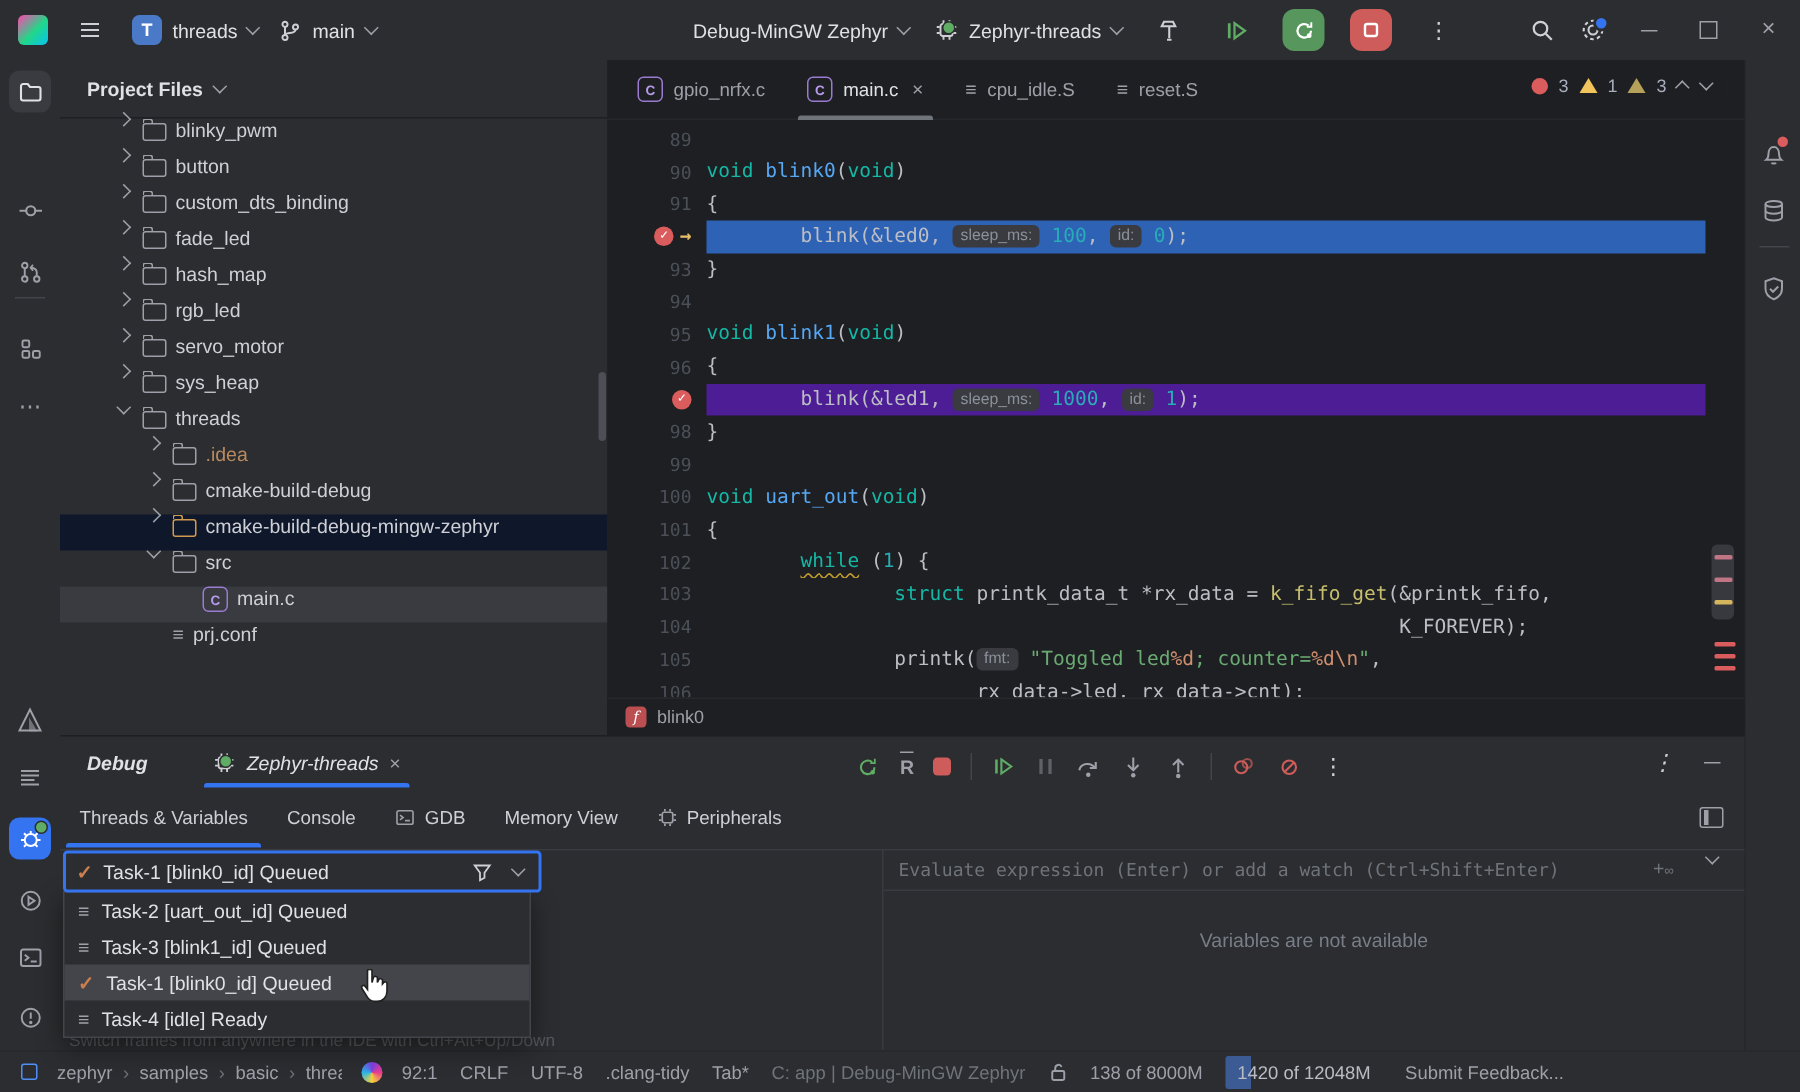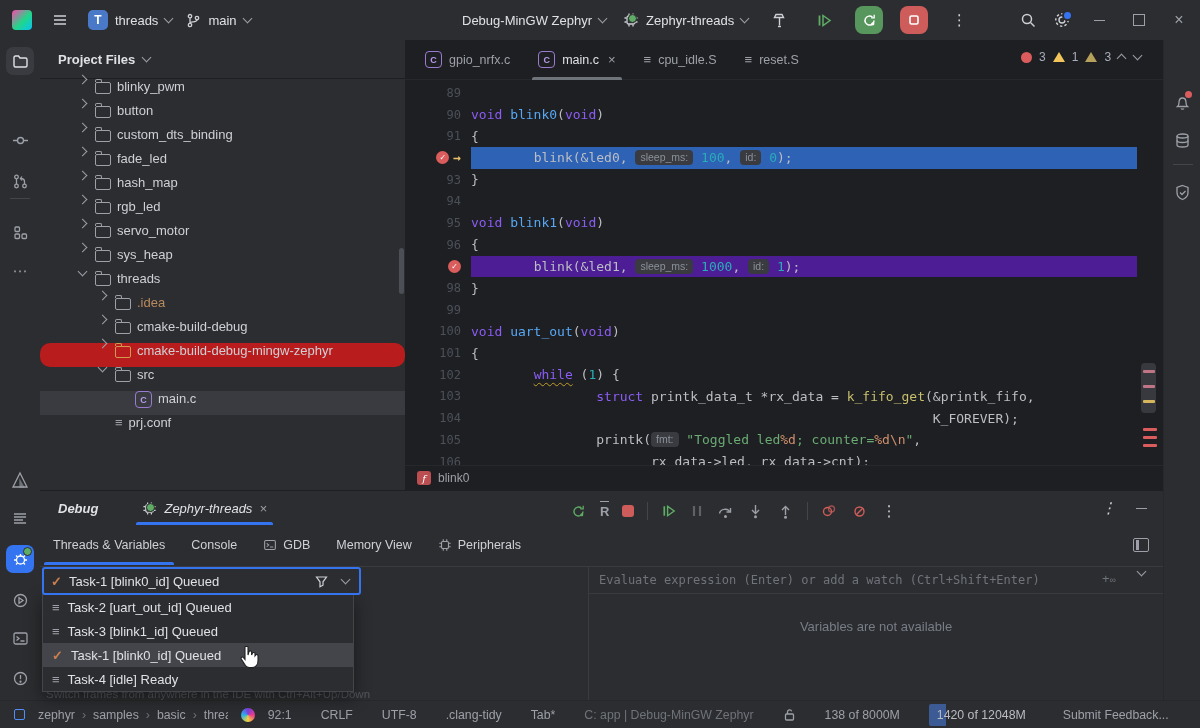--- a/index.html
+++ b/index.html
@@ -33,21 +33,21 @@
   .rail-ic.debug-active{background:#3574f0;position:absolute;}
   .rail-div{position:absolute;left:10px;width:20px;border-top:1px solid #43454a;}
   .reddot{position:absolute;right:4px;top:3px;width:7px;height:7px;border-radius:50%;background:#db5c5c;}
   .greendot{position:absolute;right:2px;top:2px;width:7px;height:7px;border-radius:50%;background:#5fad65;border:1.5px solid #2b2d30;}
   
   .project{position:absolute;left:40px;top:40px;width:365px;height:450px;background:#2b2d30;border-right:1px solid #1e1f22;overflow:hidden;}
   .pp-head{height:38px;display:flex;align-items:center;gap:8px;padding-left:18px;color:#dfe1e5;font-weight:bold;border-bottom:1px solid #1e1f22;}
   .trow{height:24px;display:flex;gap:6px;color:#ced0d6;white-space:nowrap;}
   .trow .chevbox{width:14px;display:flex;justify-content:center;}
   .row-selected{background:#393b40;}
-  .row-build{background:#b91c1c;border-radius:10px;}
+  .row-build{background:#0f172a;}
   .lbl-excluded{color:#b98a5f;}
   .fold{position:relative;width:14px;height:10px;border:1.4px solid #9da0a8;border-radius:2px;margin-top:3px;}
   .fold::before{content:"";position:absolute;left:-1px;top:-4px;width:5px;height:2px;border:1.4px solid #9da0a8;border-bottom:none;border-radius:2px 2px 0 0;}
   .fold.orange,.fold.orange::before{border-color:#d29a4f;}
   .cicon{width:15px;height:15px;border:1.5px solid #9a7bd0;border-radius:4px;color:#b89aea;font-size:9px;font-weight:bold;display:flex;align-items:center;justify-content:center;}
   .asmicon,.conficon{color:#9da0a8;font-size:13px;}
   .pp-scroll{position:absolute;right:1px;top:208px;width:5px;height:46px;border-radius:3px;background:#4c4f55;}
   
   .editor{position:absolute;left:405px;top:40px;width:758px;height:450px;background:#1e1f22;}
   .etabs{position:absolute;left:0;top:0;width:758px;height:40px;display:flex;align-items:center;border-bottom:1px solid #26282b;padding-left:6px;box-sizing:border-box;}
@@ -57,21 +57,21 @@
   .etab .x{color:#9da0a8;margin-left:2px;font-size:13px;}
   .etabs-kebab{position:absolute;right:12px;top:10px;}
   .codewrap{position:absolute;left:0;top:42px;width:758px;height:383px;overflow:hidden;font-family:"DejaVu Sans Mono",monospace;font-size:13px;}
   .cl{display:flex;height:21.7px;align-items:center;}
   .gut{width:66px;min-width:66px;display:flex;justify-content:flex-end;align-items:center;gap:4px;padding-right:10px;box-sizing:border-box;color:#4b5059;font-size:12px;}
   .codeline{flex:1;white-space:pre;margin-right:26px;height:100%;display:flex;align-items:center;}
   .cl.exec .codeline{background:#2e62b5;}
   .cl.bp .codeline{background:#4c1d95;}
   .bpdot{width:13px;height:13px;border-radius:50%;background:#db5c5c;color:#fff;font-size:9px;line-height:13px;text-align:center;}
   .bparrow{color:#e8bf6a;font-weight:bold;font-size:13px;}
-  .kw{color:#8b5cf6;} .fn{color:#56a8f5;} .num{color:#2aacb8;} .str{color:#6aab73;}
+  .kw{color:#14b8a6;} .fn{color:#56a8f5;} .num{color:#2aacb8;} .str{color:#6aab73;}
   .esc{color:#cf8e6d;} .macro{color:#c8bf6e;} .pl{color:#bcbec4;}
   .warn{text-decoration:underline wavy #c29e2e 1px;text-underline-offset:3px;}
   .inlay{display:inline-block;background:#393b40;color:#8c9199;border-radius:4px;padding:0 5px;font-size:10.5px;font-family:"Liberation Sans",sans-serif;height:15px;line-height:15px;vertical-align:1px;}
   .inspections{position:absolute;left:610px;top:6px;height:22px;display:flex;align-items:center;gap:7px;background:#1e1f22;border-radius:6px;padding:0 6px;font-size:12px;color:#a8adbd;}
   .errdot{width:11px;height:11px;border-radius:50%;background:#db5c5c;}
   .warntri{width:0;height:0;border-left:6px solid transparent;border-right:6px solid transparent;border-bottom:10px solid #f2c55c;}
   .weaktri{border-bottom-color:#b5a15a;}
   .stripe-thumb{position:absolute;left:736px;top:323px;width:15px;height:50px;background:#4c4f55;opacity:.55;border-radius:4px;}
   .smark{position:absolute;left:738px;width:12px;height:3px;border-radius:1px;}
   .crumbbar{position:absolute;left:0;top:425px;width:758px;height:25px;background:#1e1f22;border-top:1px solid #26282b;display:flex;align-items:center;gap:7px;padding-left:12px;box-sizing:border-box;color:#9da0a8;font-size:12px;}
@@ -787,21 +787,21 @@
     <span class="crumbs">
         <span>zephyr</span>
         <span class="crumb-sep">›</span>
         <span>samples</span>
         <span class="crumb-sep">›</span>
         <span>basic</span>
         <span class="crumb-sep">›</span>
         <span class="crumb-clip">threads</span>
       </span>
     <span class="zephyr-logo"></span>
-    <span class="crumbs" style="gap:29px">
+    <span class="crumbs" style="gap:15px">
         <span class="cell">92:1</span>
         <span class="cell">CRLF</span>
         <span class="cell">UTF-8</span>
         <span class="cell">.clang-tidy</span>
         <span class="cell">Tab*</span>
         <span class="cell dim">C: app | Debug-MinGW Zephyr</span>
         <span>
           <svg width="13" height="14" viewBox="0 0 13 14">
             <g stroke="#9da0a8" stroke-width="1.3" fill="none">
               <rect x="2.5" y="6" width="8" height="6" rx="1"></rect>

